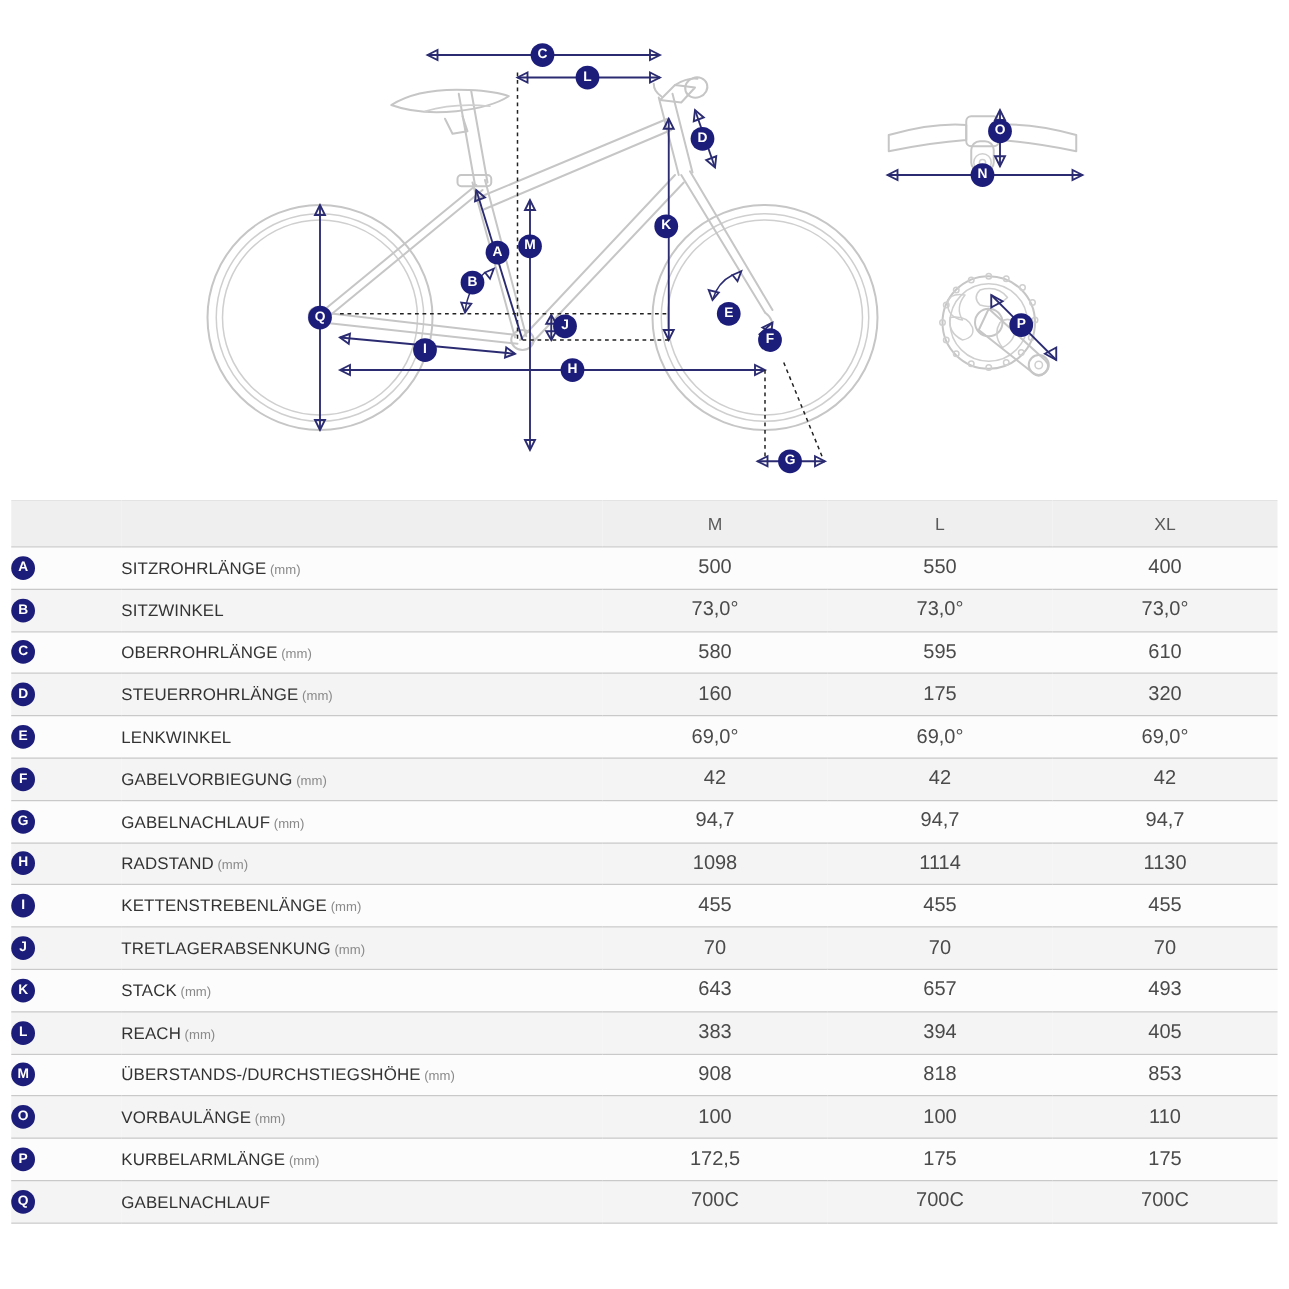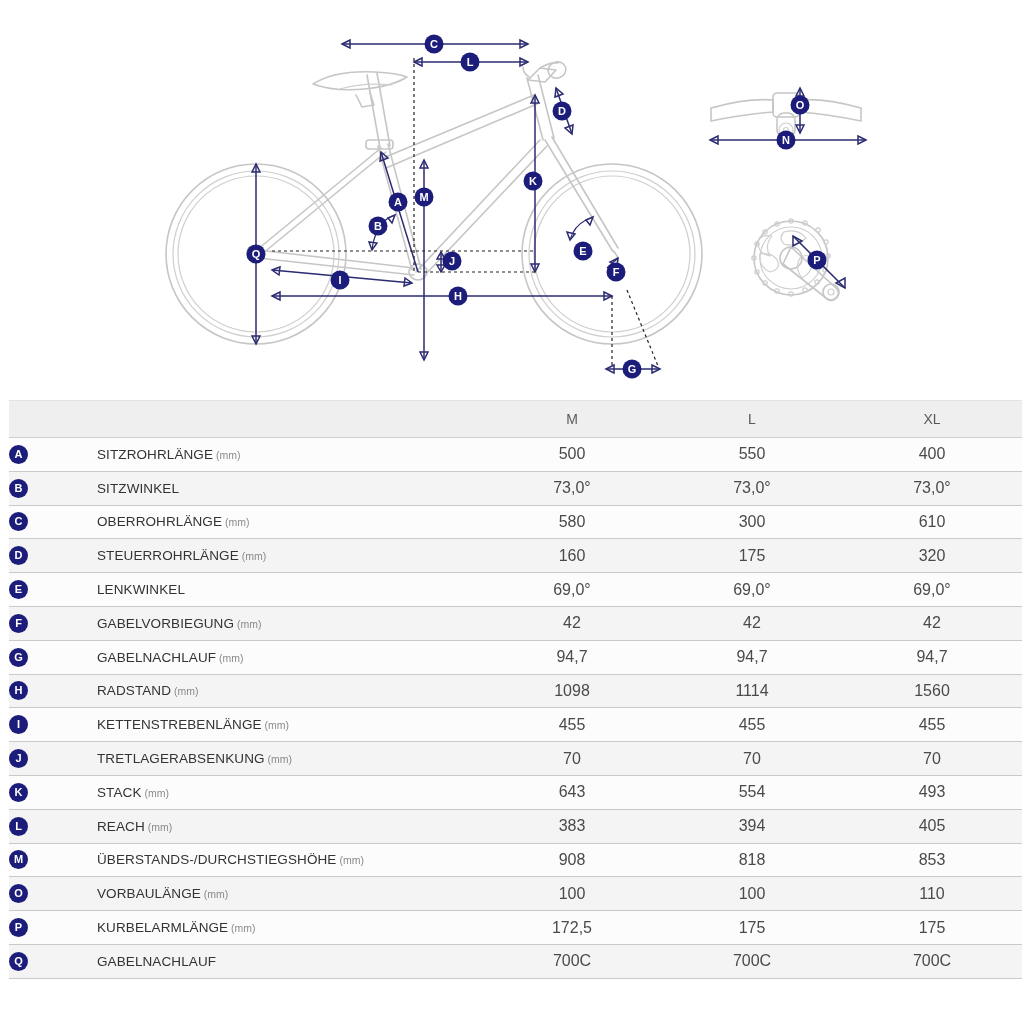--- a/index.html
+++ b/index.html
@@ -369,21 +369,21 @@
           <td class="cell-badge"><span class="badge badge-sm">B</span></td>
           <td class="cell-label">SITZWINKEL</td>
           <td class="cell-val">73,0°</td>
           <td class="cell-val">73,0°</td>
           <td class="cell-val">73,0°</td>
         </tr>
         <tr class="odd">
           <td class="cell-badge"><span class="badge badge-sm">C</span></td>
           <td class="cell-label">OBERROHRLÄNGE<span class="unit"> (mm)</span></td>
           <td class="cell-val">580</td>
-          <td class="cell-val">300</td>
+          <td class="cell-val">595</td>
           <td class="cell-val">610</td>
         </tr>
         <tr class="even">
           <td class="cell-badge"><span class="badge badge-sm">D</span></td>
           <td class="cell-label">STEUERROHRLÄNGE<span class="unit"> (mm)</span></td>
           <td class="cell-val">160</td>
           <td class="cell-val">175</td>
           <td class="cell-val">320</td>
         </tr>
         <tr class="odd">
@@ -405,41 +405,41 @@
           <td class="cell-label">GABELNACHLAUF<span class="unit"> (mm)</span></td>
           <td class="cell-val">94,7</td>
           <td class="cell-val">94,7</td>
           <td class="cell-val">94,7</td>
         </tr>
         <tr class="even">
           <td class="cell-badge"><span class="badge badge-sm">H</span></td>
           <td class="cell-label">RADSTAND<span class="unit"> (mm)</span></td>
           <td class="cell-val">1098</td>
           <td class="cell-val">1114</td>
-          <td class="cell-val">1560</td>
+          <td class="cell-val">1130</td>
         </tr>
         <tr class="odd">
           <td class="cell-badge"><span class="badge badge-sm">I</span></td>
           <td class="cell-label">KETTENSTREBENLÄNGE<span class="unit"> (mm)</span></td>
           <td class="cell-val">455</td>
           <td class="cell-val">455</td>
           <td class="cell-val">455</td>
         </tr>
         <tr class="even">
           <td class="cell-badge"><span class="badge badge-sm">J</span></td>
           <td class="cell-label">TRETLAGERABSENKUNG<span class="unit"> (mm)</span></td>
           <td class="cell-val">70</td>
           <td class="cell-val">70</td>
           <td class="cell-val">70</td>
         </tr>
         <tr class="odd">
           <td class="cell-badge"><span class="badge badge-sm">K</span></td>
           <td class="cell-label">STACK<span class="unit"> (mm)</span></td>
           <td class="cell-val">643</td>
-          <td class="cell-val">554</td>
+          <td class="cell-val">657</td>
           <td class="cell-val">493</td>
         </tr>
         <tr class="even">
           <td class="cell-badge"><span class="badge badge-sm">L</span></td>
           <td class="cell-label">REACH<span class="unit"> (mm)</span></td>
           <td class="cell-val">383</td>
           <td class="cell-val">394</td>
           <td class="cell-val">405</td>
         </tr>
         <tr class="odd">

